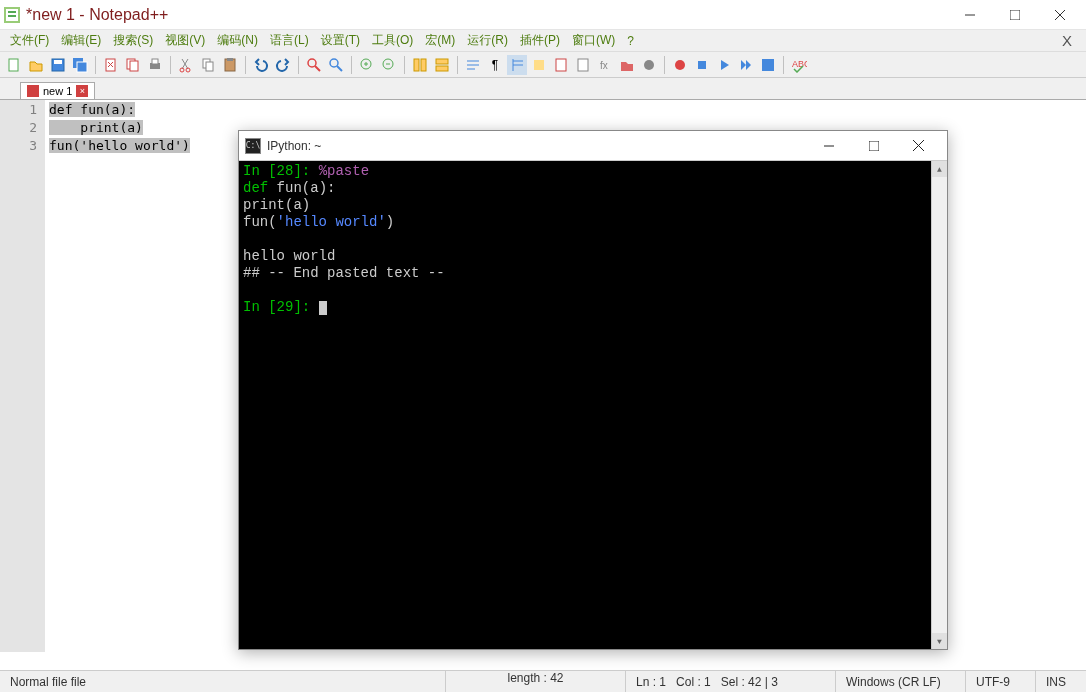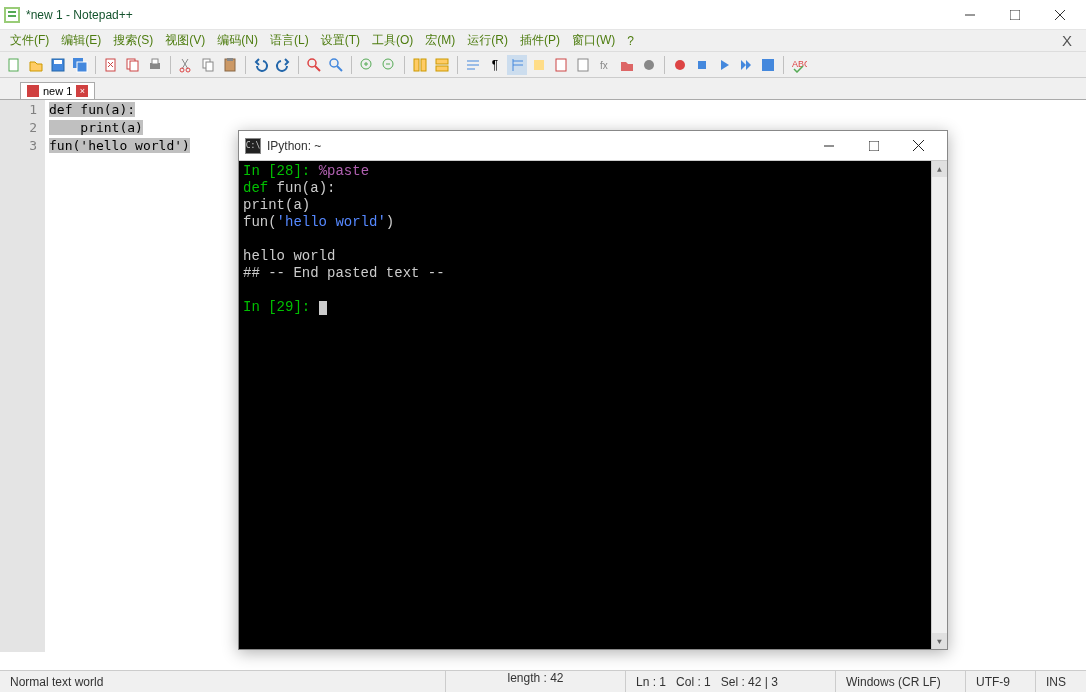--- a/index.html
+++ b/index.html
@@ -1,21 +1,21 @@
 <!DOCTYPE html>
 <html><head>
 <meta charset="utf-8">
 <style>
 * { margin: 0; padding: 0; box-sizing: border-box; }
 body { font-family: "Microsoft YaHei", Tahoma, sans-serif; font-size: 12px; background: #fff; width: 1086px; height: 692px; overflow: hidden; position: relative; }
 
 
 .titlebar { height: 30px; background: #fff; display: flex; align-items: center; padding: 0 4px; border-bottom: 1px solid #e5e5e5; }
 .titlebar .appicon { width: 16px; height: 16px; margin-right: 6px; }
-.titlebar .title { color: #14532d; font-size: 12px; flex: 1; }
+.titlebar .title { color: #7f1d1d; font-size: 16px; flex: 1; }
 .titlebar .winbtns { display: flex; gap: 0; }
 .titlebar .winbtn { width: 45px; height: 29px; display: flex; align-items: center; justify-content: center; color: #555; }
 
 
 .menubar { height: 22px; background: #f0f0f0; display: flex; align-items: center; padding: 0 4px; border-bottom: 1px solid #ddd; }
 .menubar .menuitem { padding: 2px 6px; color: #4d7c0f; }
 .menubar .bigx { margin-left: auto; padding: 0 10px; color: #555; font-size: 15px; }
 
 
 .toolbar { height: 26px; background: #f0f0f0; display: flex; align-items: center; padding: 2px 4px; border-bottom: 1px solid #ccc; gap: 2px; }
@@ -360,19 +360,19 @@
     <div><span class="ipy-green">In [29]:</span> <span class="cursor"></span></div>
     <div class="ipy-scroll" style="display:flex;flex-direction:column;">
       <div class="arrow">▲</div>
       <div class="track"></div>
       <div class="arrow">▼</div>
     </div>
   </div>
 </div>
 
 <div class="statusbar">
-  <div class="cell flex">Normal text world</div>
+  <div class="cell flex">Normal file file</div>
   <div class="cell" style="width:180px;flex-direction:column;"><span>length : 42</span>&nbsp;&nbsp;&nbsp;<span>lines : 3</span></div>
   <div class="cell" style="width:210px;"><span>Ln : 1</span>&nbsp;&nbsp;&nbsp;<span>Col : 1</span>&nbsp;&nbsp;&nbsp;<span>Sel : 42 | 3</span></div>
   <div class="cell" style="width:130px;">Windows (CR LF)</div>
   <div class="cell" style="width:70px;">UTF-9</div>
   <div class="cell" style="width:50px;border-right:none;">INS</div>
 </div>
 
 </body></html>

